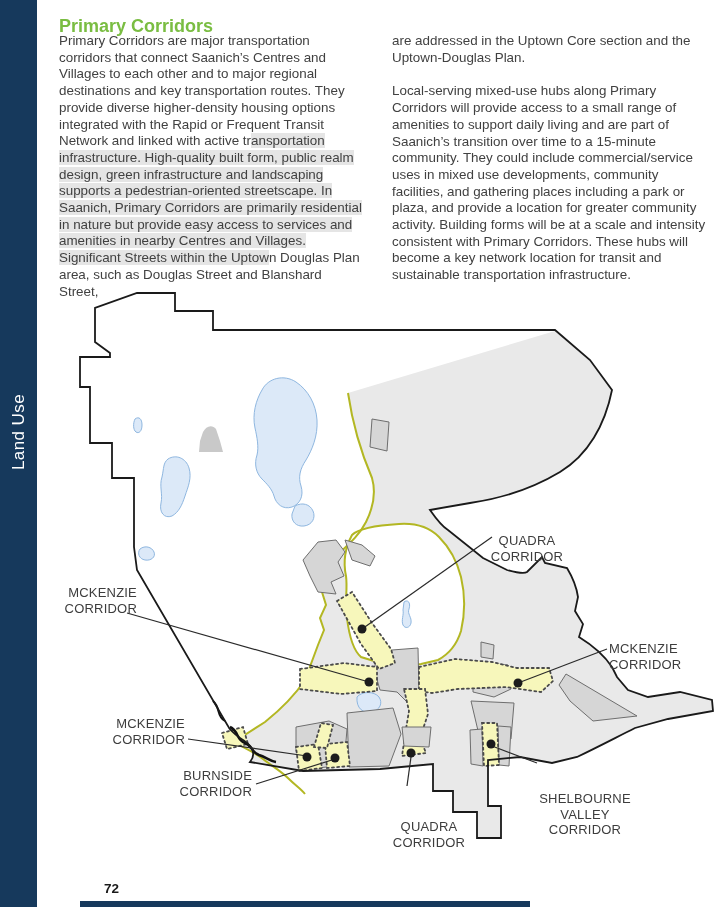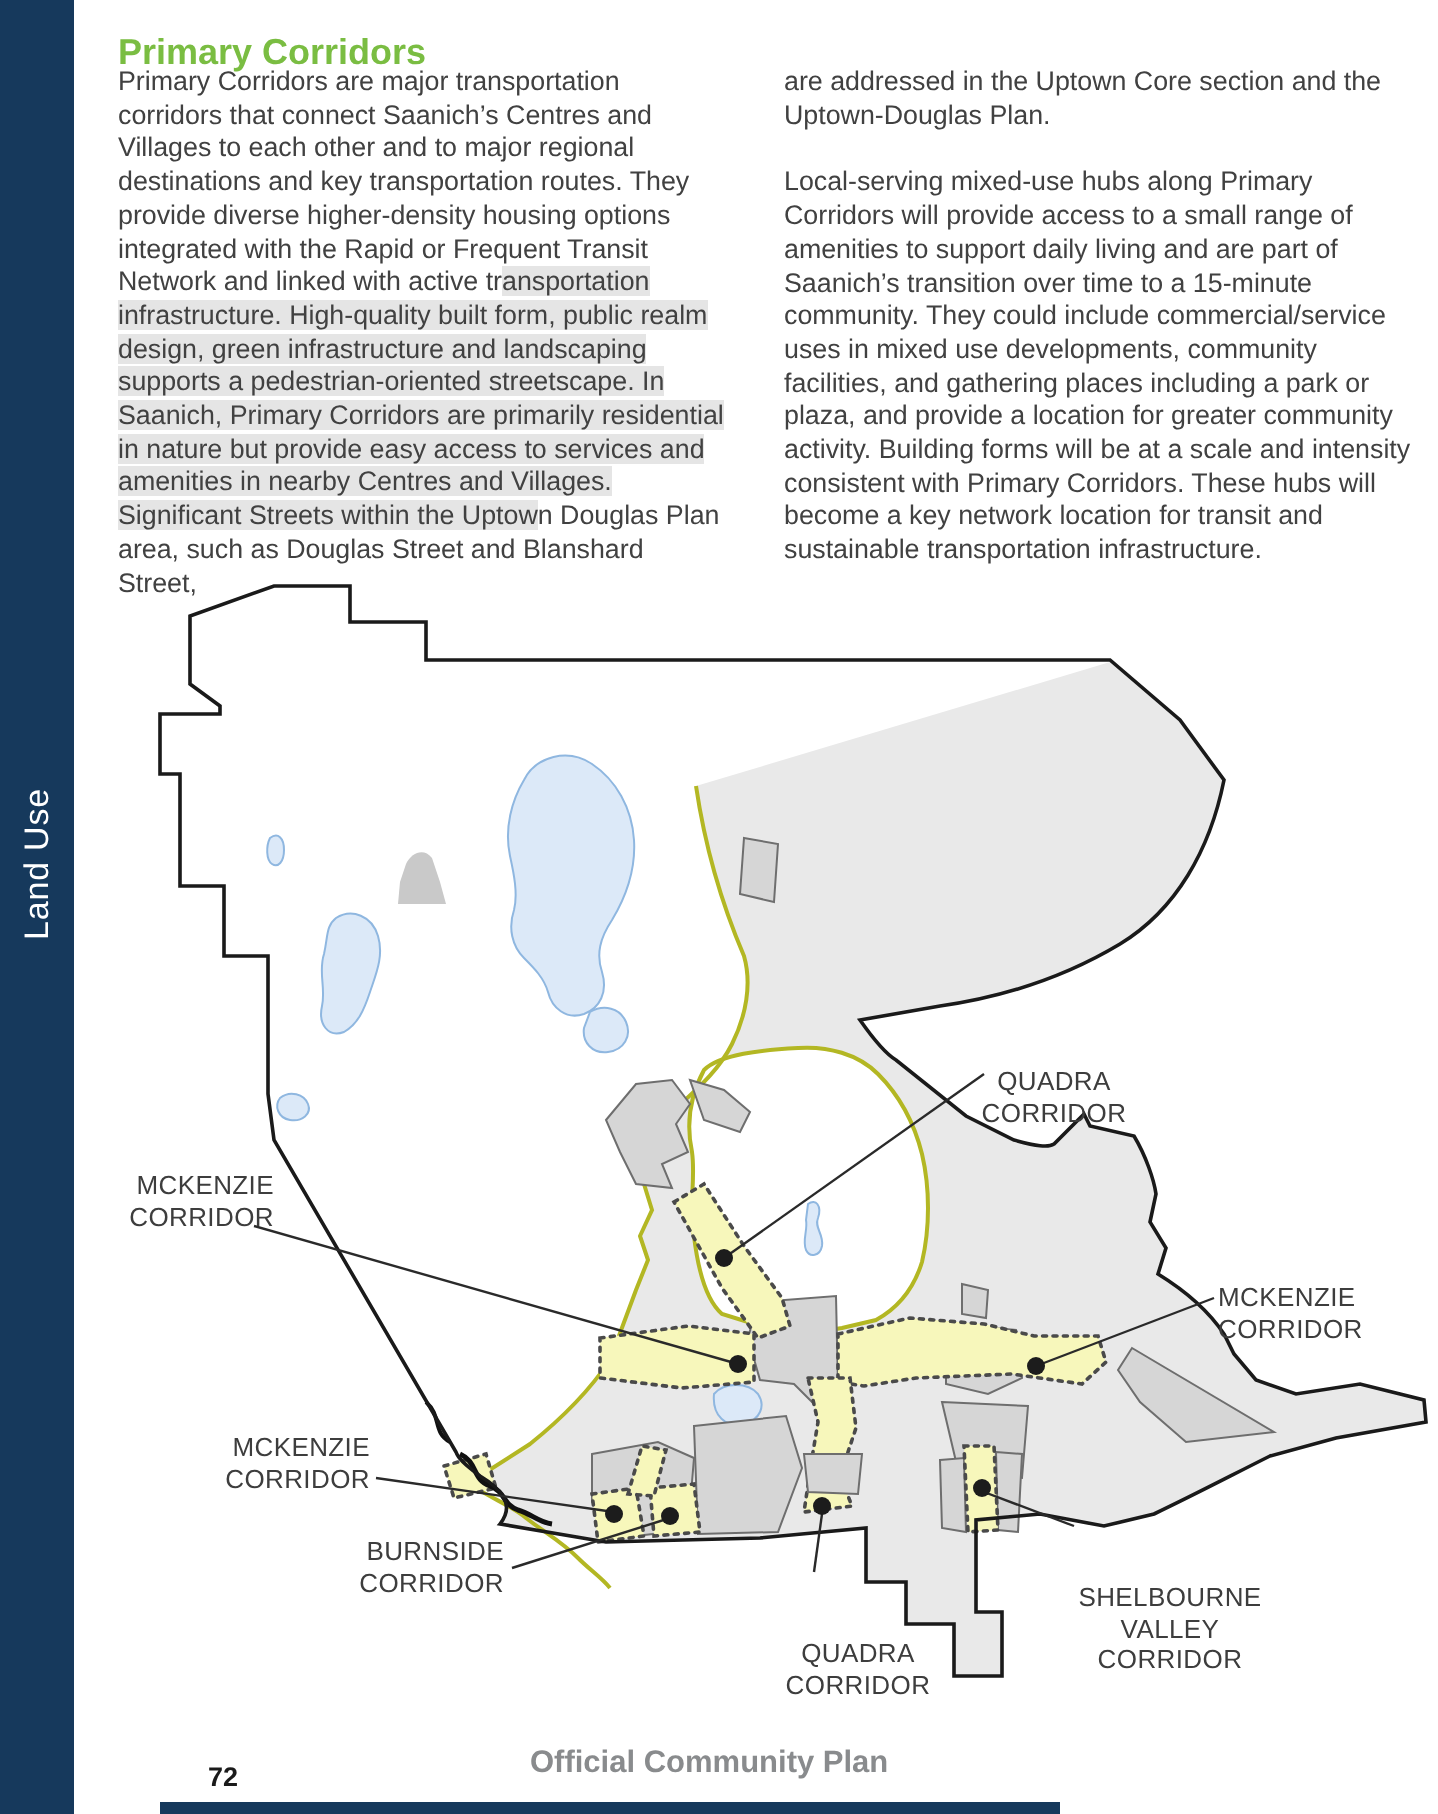--- a/index.html
+++ b/index.html
@@ -144,17 +144,16 @@
   <div class="map-label center" style="left:369px;top:783px;width:120px;">
     <div>QUADRA</div>
       <div>CORRIDOR</div>
   </div>
   <div class="map-label center" style="left:525px;top:755px;width:120px;">
     <div>SHELBOURNE</div>
       <div>VALLEY</div>
       <div>CORRIDOR</div>
   </div>
 
-  <div class="doc-title">Official Community Plan</div>
   <div class="page-num">72</div>
   <div class="bottom-bar"></div>
 
 </div>
 
 </body></html>

